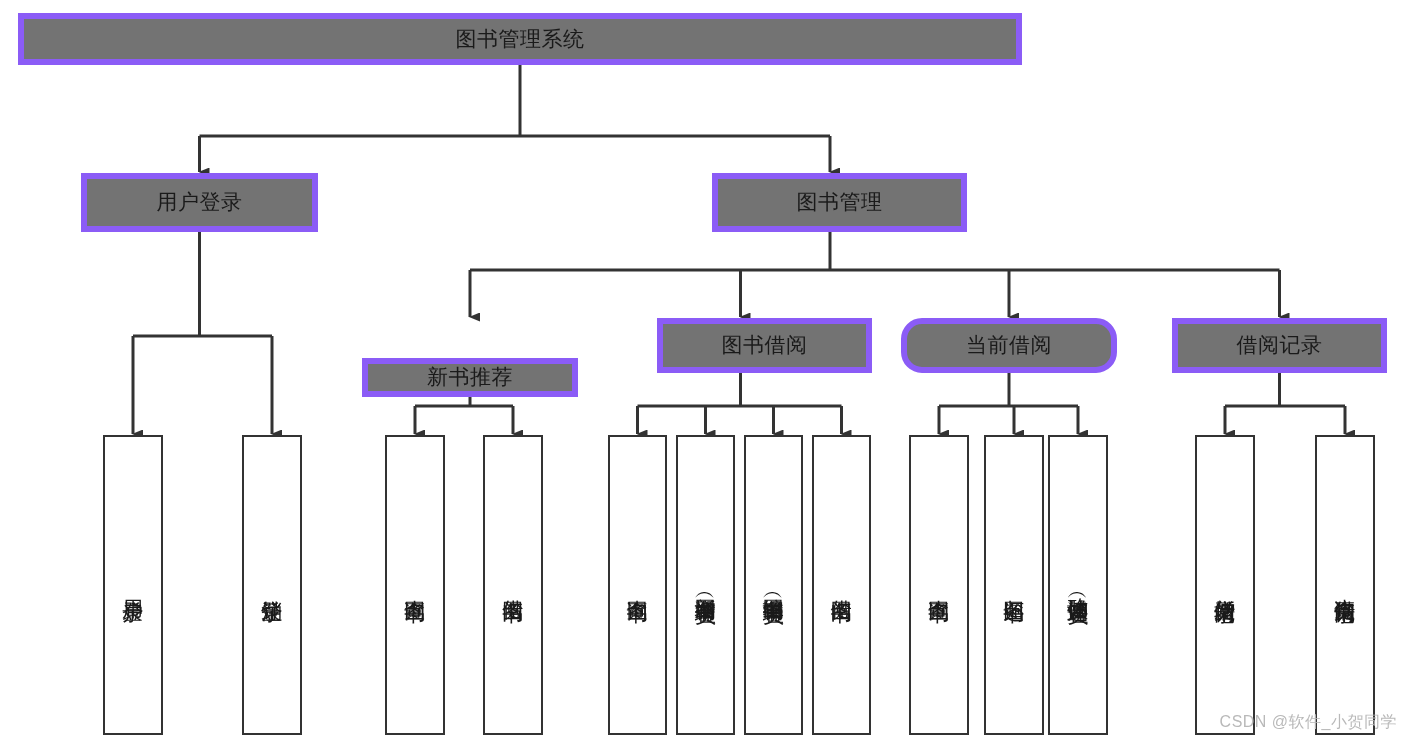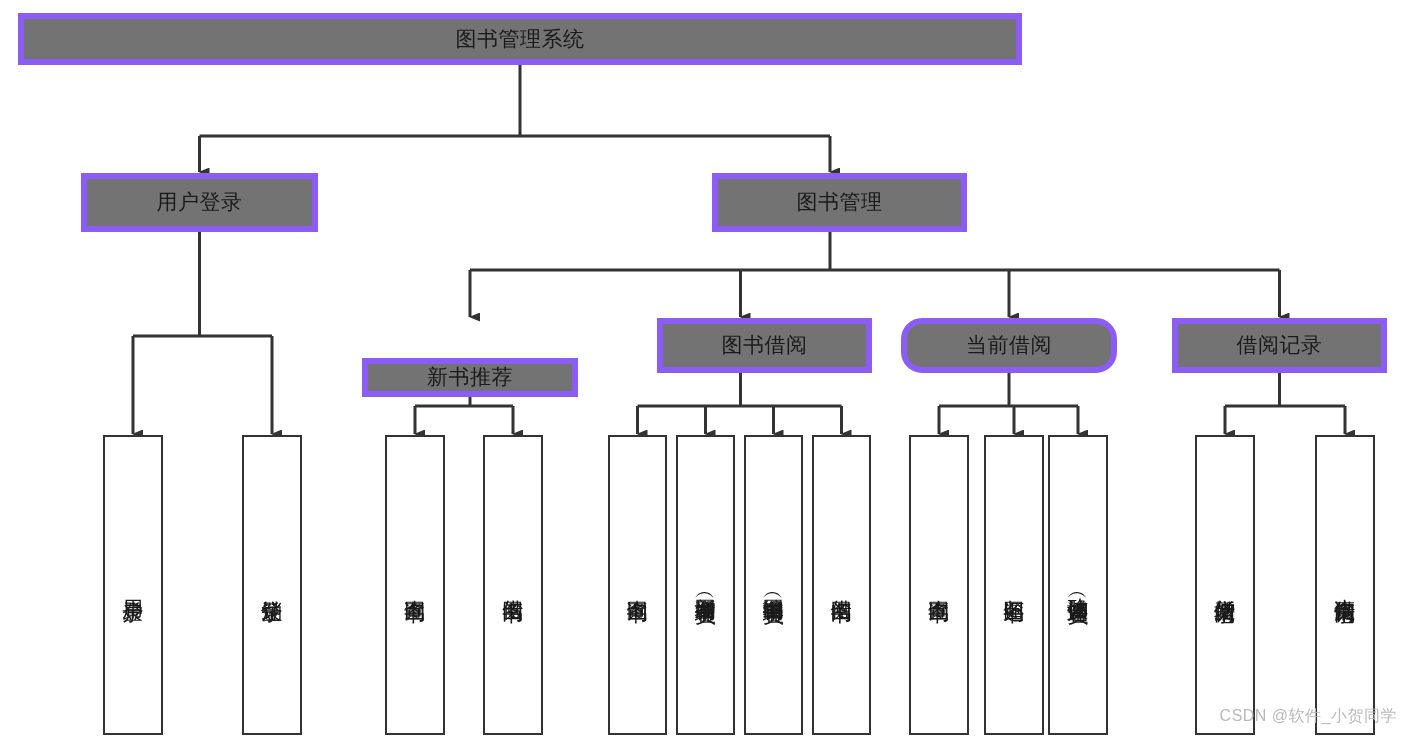--- a/index.html
+++ b/index.html
@@ -61,21 +61,21 @@
     position: absolute;
     left: 0;
     top: 0;
     width: 1405px;
     height: 747px;
     pointer-events: none;
   }
   .watermark {
     position: absolute;
     right: 8px;
-    bottom: 20px;
+    bottom: 14px;
     font-size: 16px;
     color: #b9b9b9;
     letter-spacing: 0.5px;
     white-space: nowrap;
   }
 </style>
 </head>
 <body>
 
 <div id="diagram-root">

